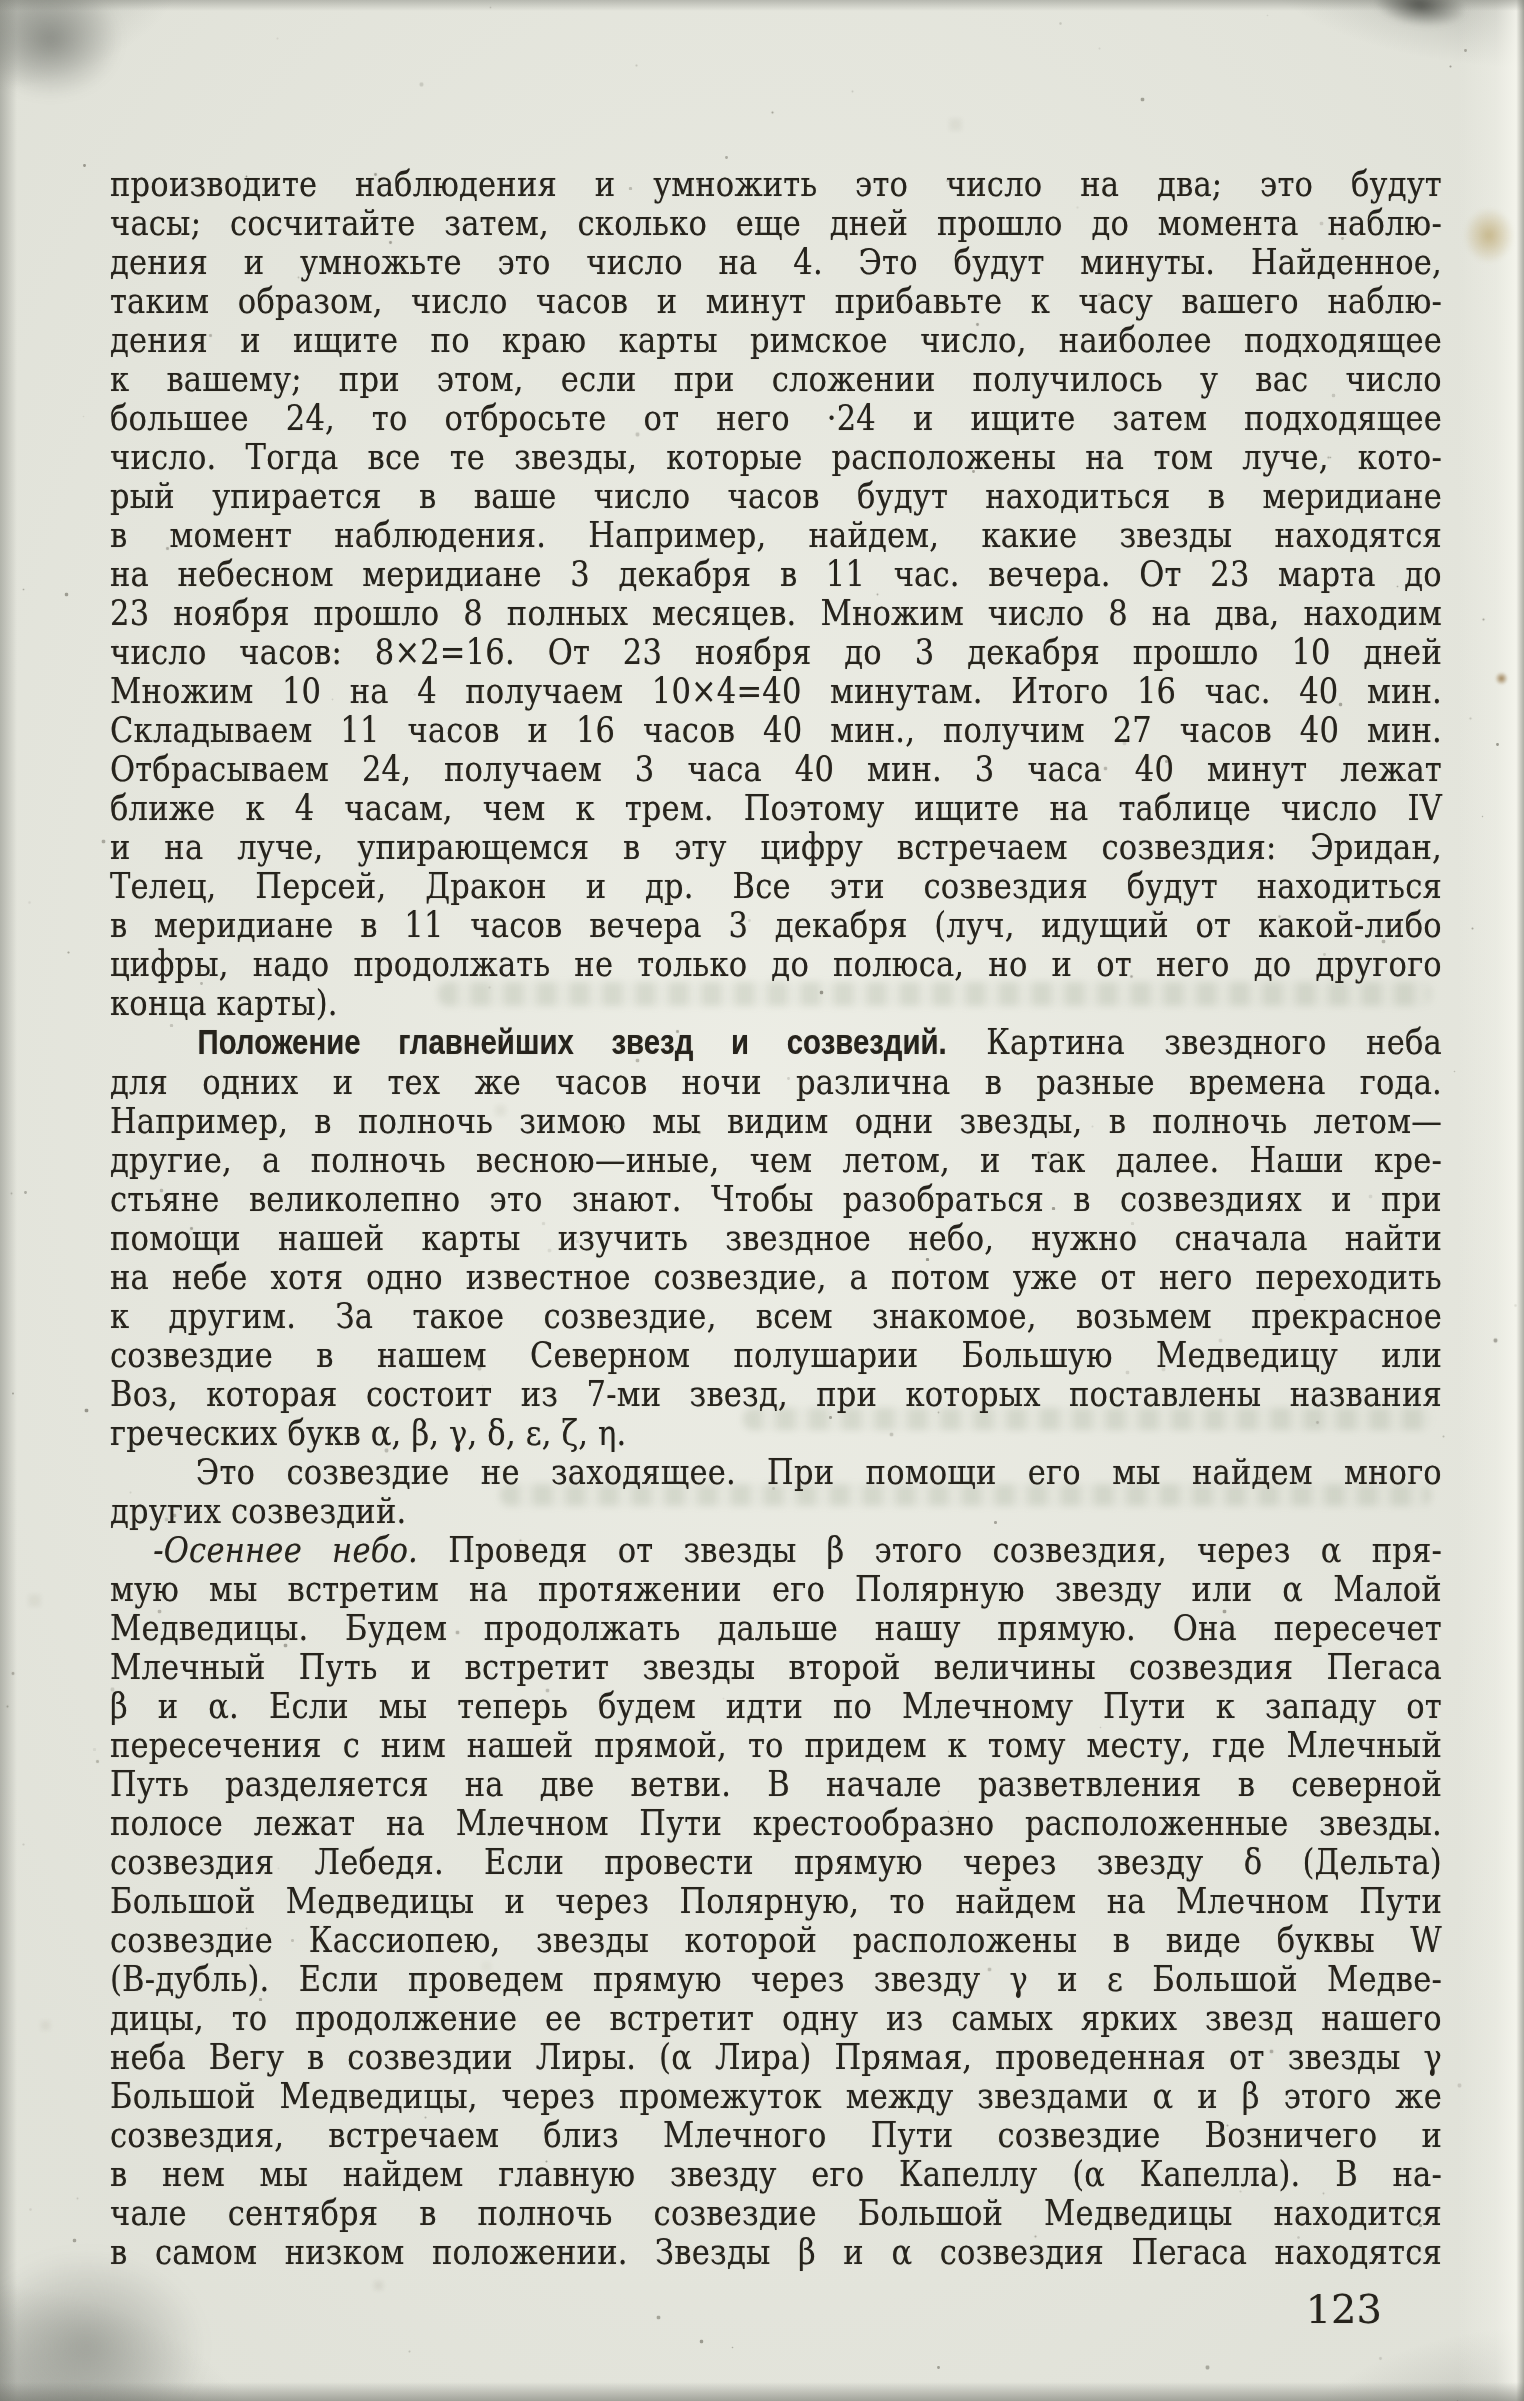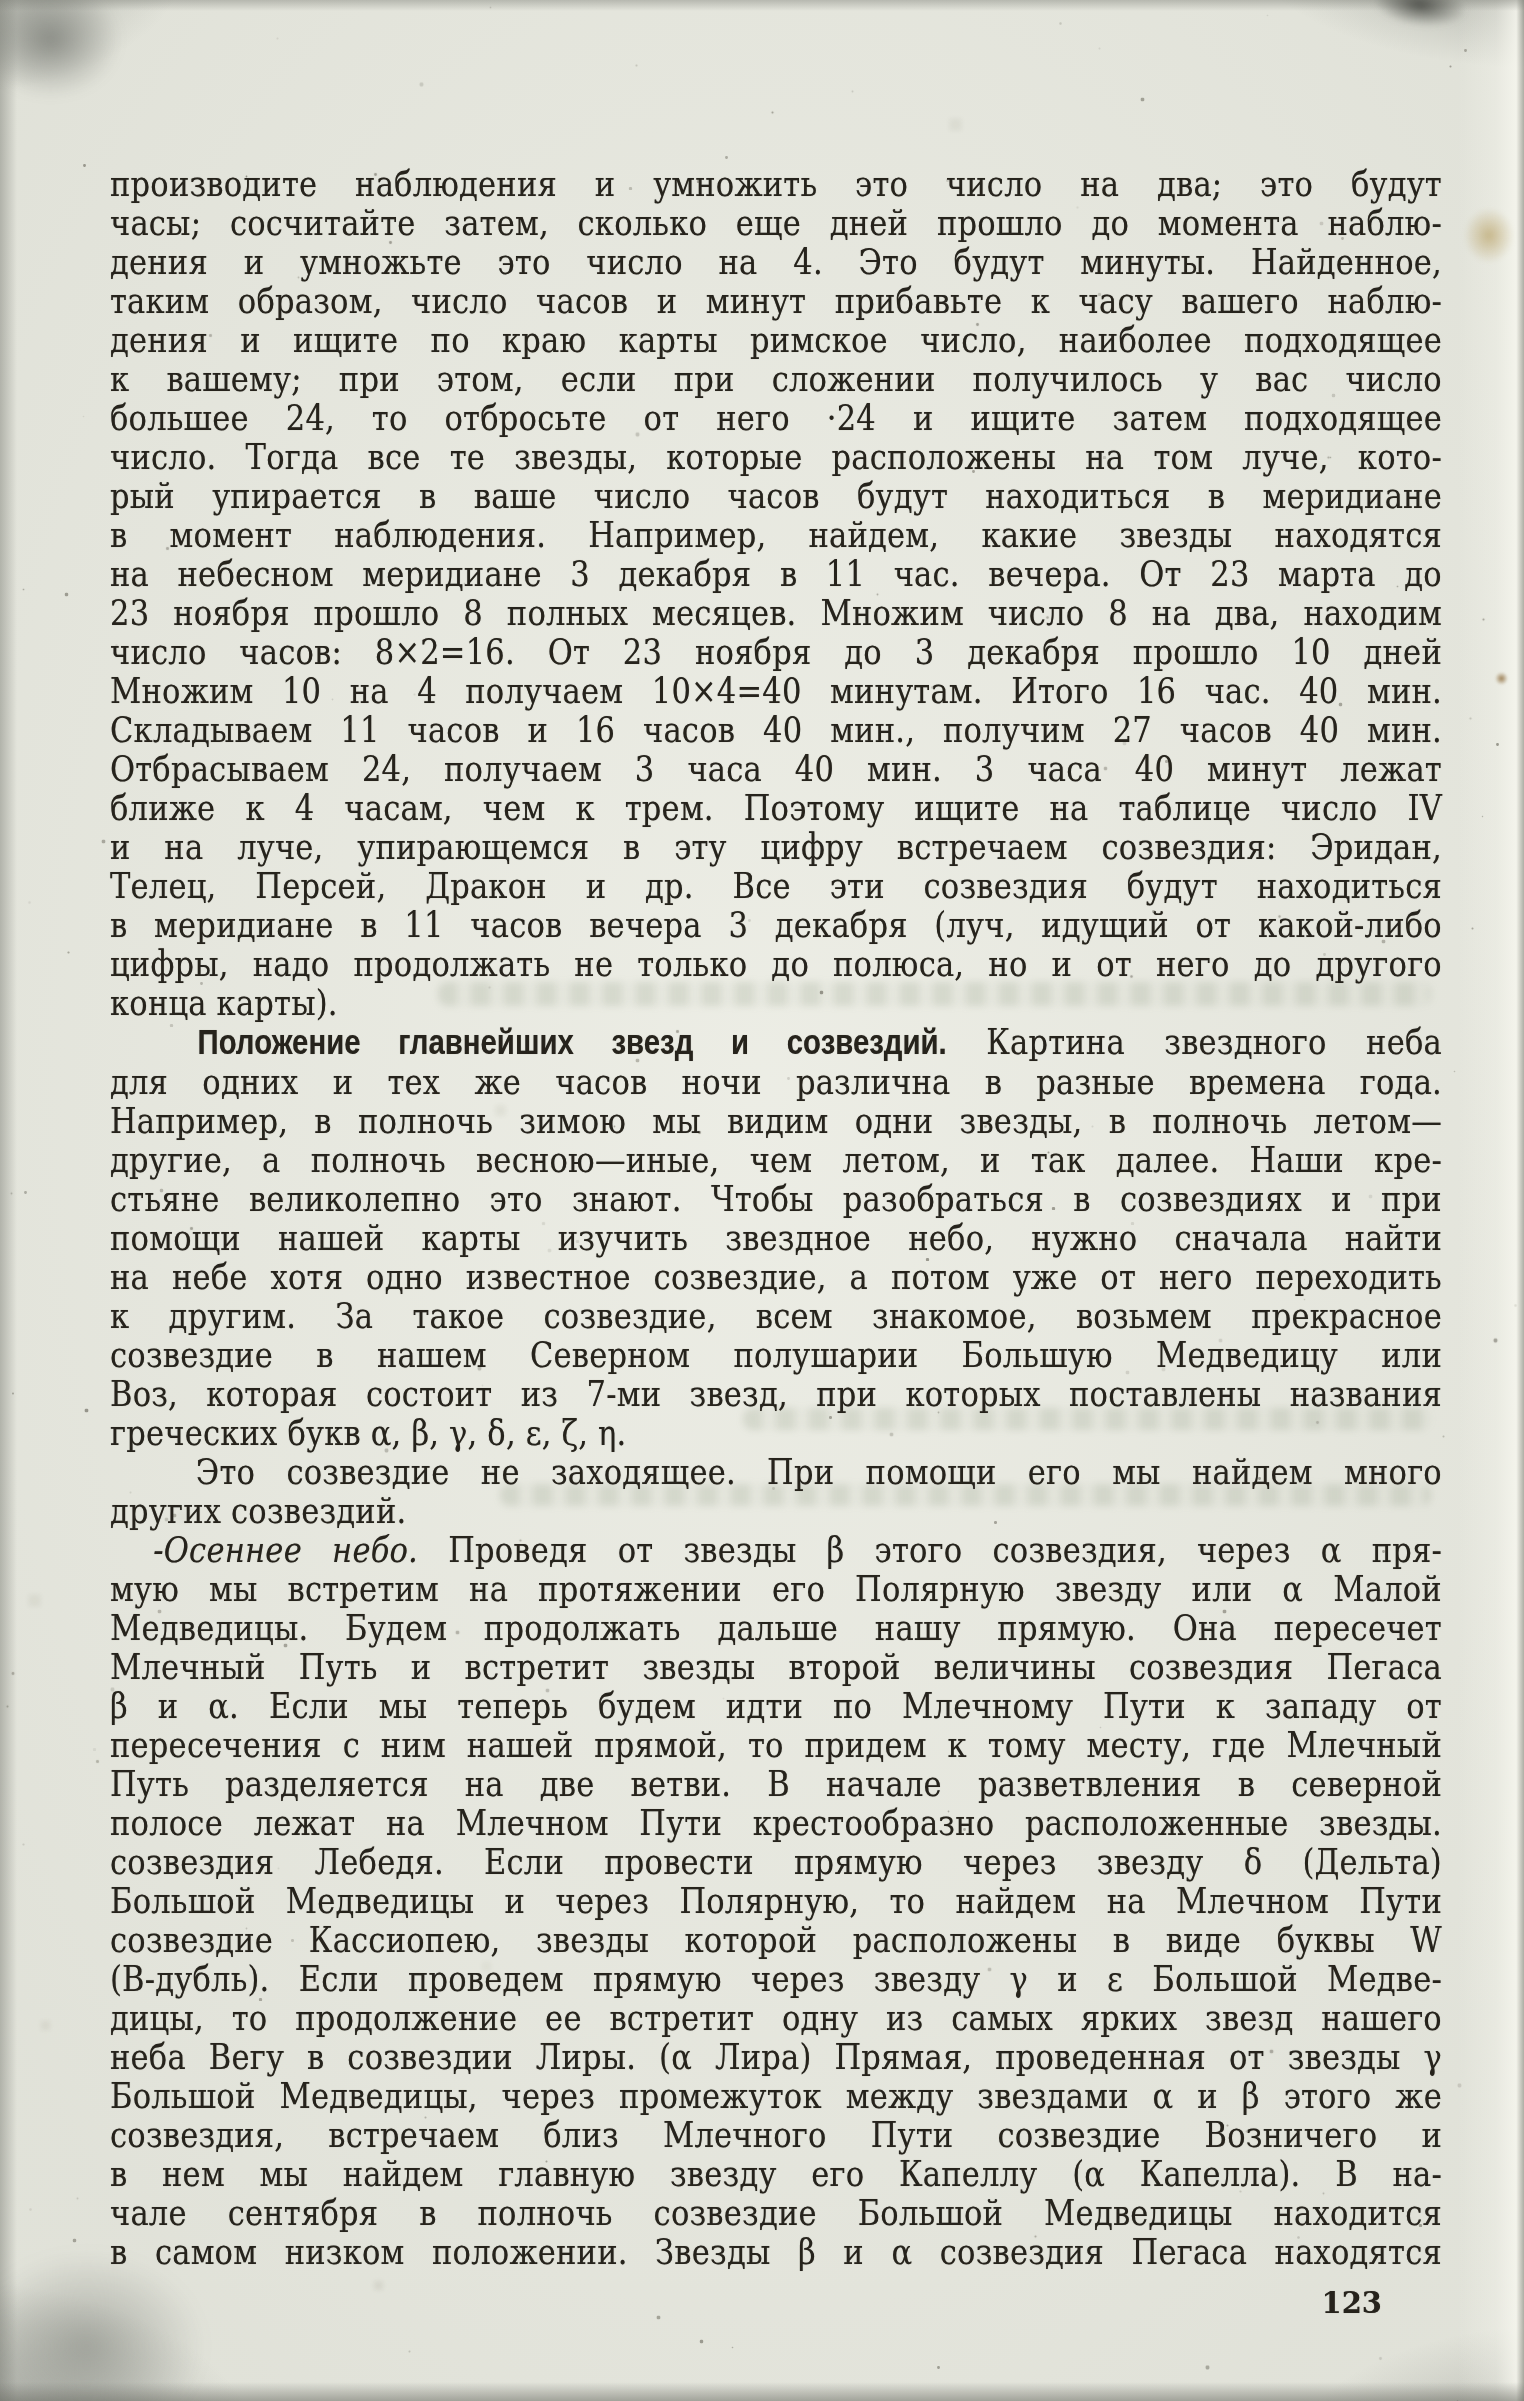--- a/index.html
+++ b/index.html
@@ -33,23 +33,22 @@
     letter-spacing:0.2px;
     text-shadow:0 0 0.8px rgba(38,35,28,0.45);
   }
   .line{ text-align:justify; text-align-last:justify; white-space:normal; }
   .line.nojust{ text-align:left; text-align-last:left; }
   .seg-n{}
   .seg-b{ font-family:"Liberation Sans","DejaVu Sans",sans-serif; font-weight:700; font-size:0.96em; letter-spacing:0; }
   .seg-i{ font-style:italic; }
   .page-number{
     position:absolute; top:2286px; right:142px; z-index:2;
-    color:var(--ink,#26231c); font-size:29px;
+    color:var(--ink,#26231c); font-size:40px;
     text-shadow:0 0 0.8px rgba(38,35,28,0.4);
-    font-weight:bold;
   }
   .stain{ position:absolute; pointer-events:none; z-index:4; }
   .stain-tr{ left:1373px; top:-15.6px; width:94px; height:42px;
     background:radial-gradient(closest-side, rgba(55,57,52,0.8), rgba(55,57,52,0));
     filter:blur(3.1px); transform:rotate(7deg); }
   .stain-tl{ left:-20.3px; top:-19px; width:141px; height:117px;
     background:radial-gradient(closest-side, rgba(72,75,70,0.5), rgba(72,75,70,0));
     filter:blur(5.5px); }
   .stain-yellow{ left:1464px; top:208px; width:50px; height:55px;
     background:radial-gradient(closest-side, rgba(168,136,58,0.5), rgba(168,136,58,0));

